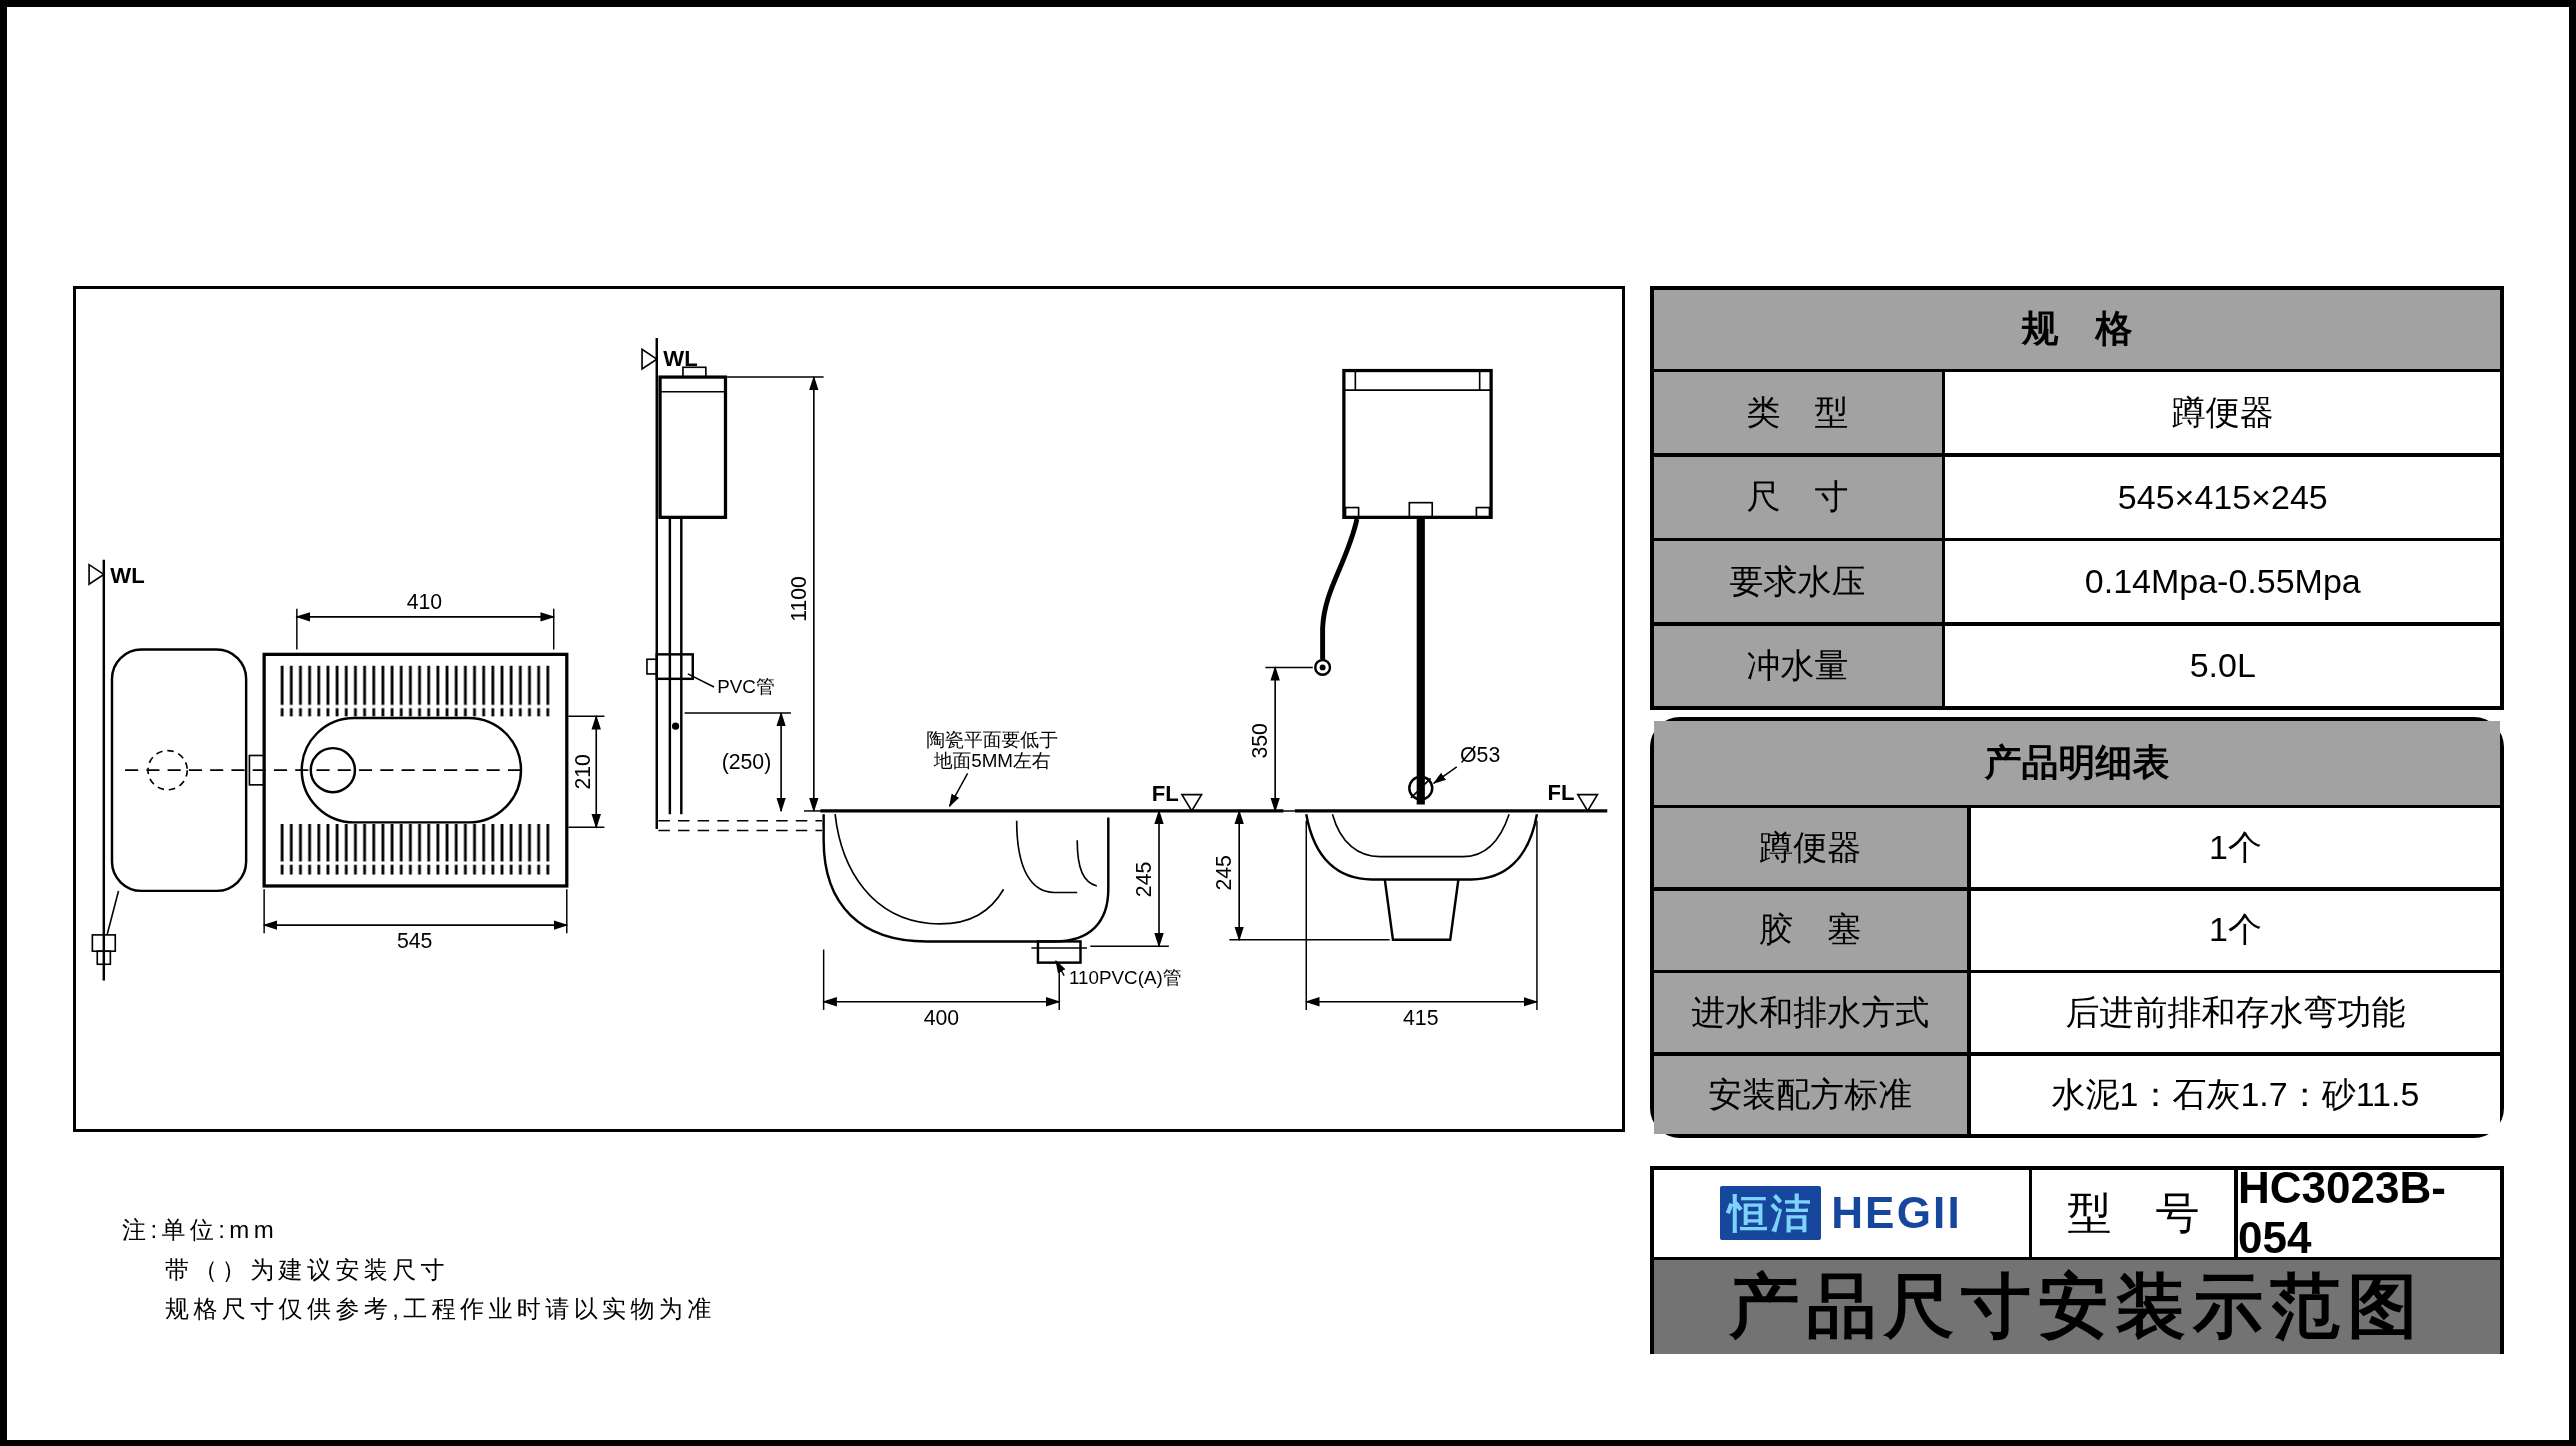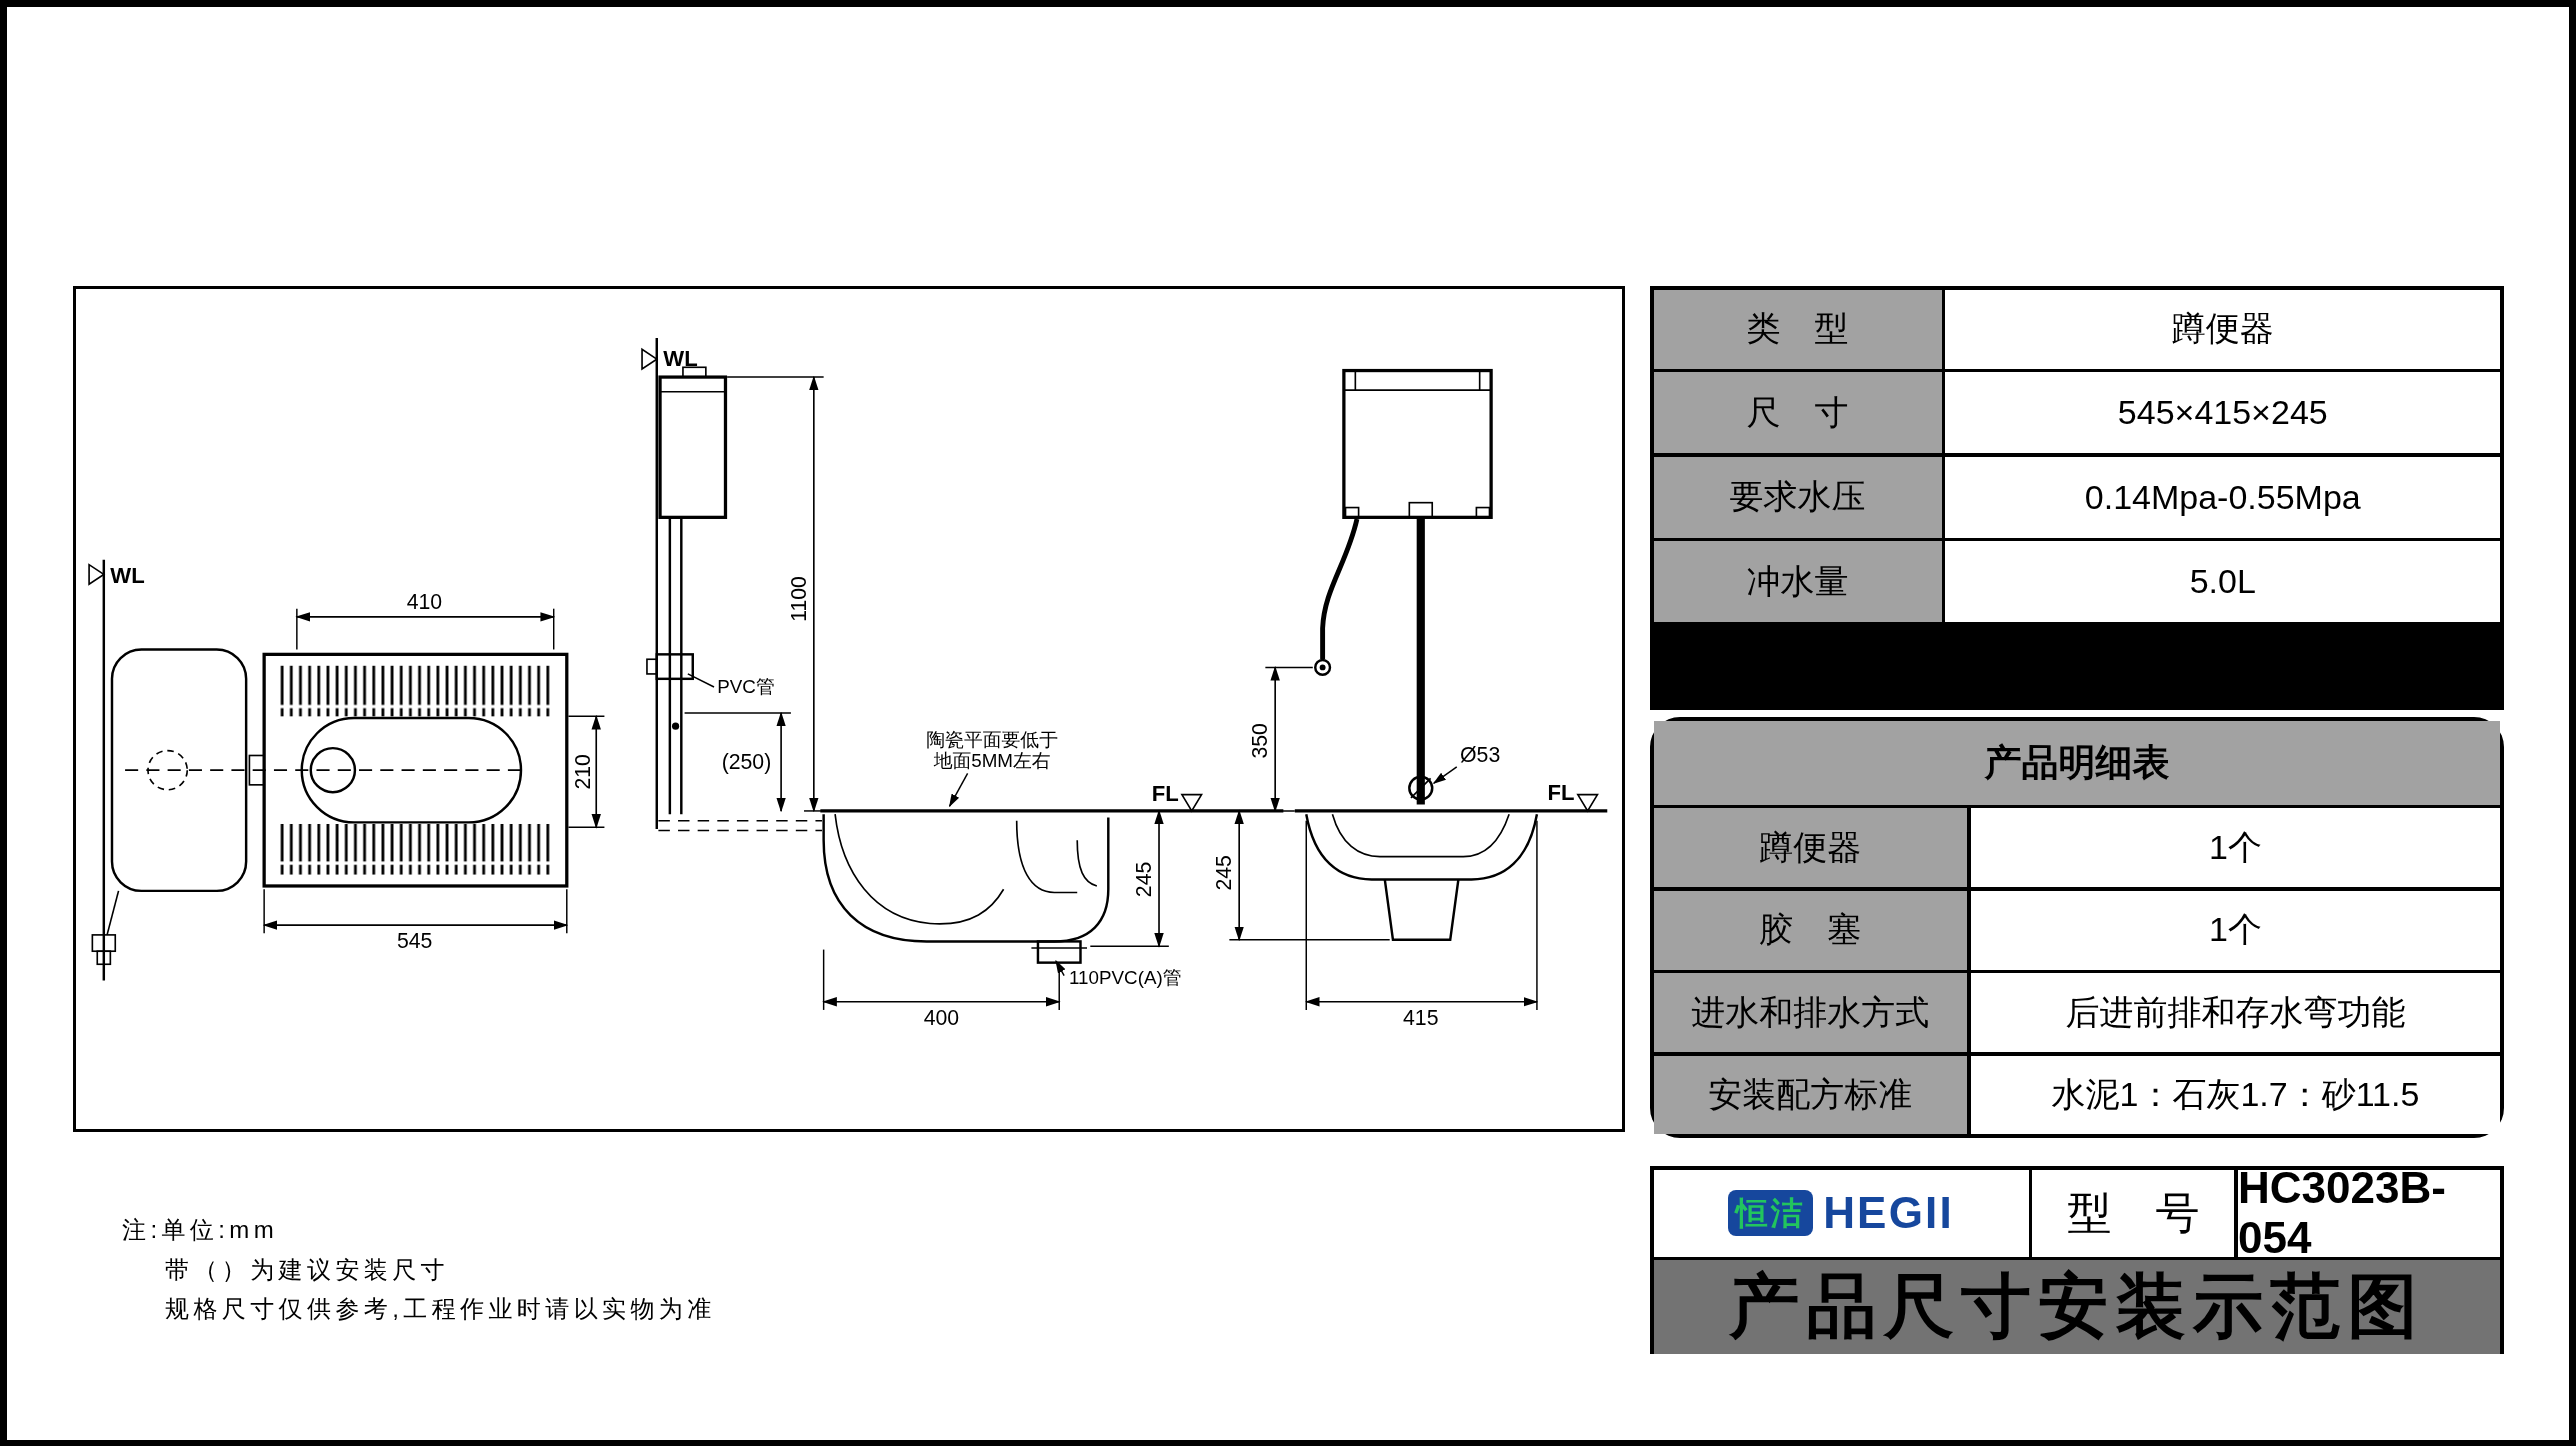--- a/index.html
+++ b/index.html
@@ -25,21 +25,21 @@
   .spec{top:279px;height:424px;grid-template-columns:34% 1fr;grid-template-rows:79px 1fr 1fr 1fr 1fr;}
   .detail{top:710px;height:421px;grid-template-columns:37% 1fr;grid-template-rows:84px 1fr 1fr 1fr 1fr;border-radius:30px;}
   .t-header{grid-column:1/-1;background:#a2a2a2;display:flex;align-items:center;justify-content:center;font-size:37px;font-weight:bold;color:#000;}
   .t-label{background:#a2a2a2;display:flex;align-items:center;justify-content:center;font-size:34px;color:#000;}
   .t-value{background:#fff;display:flex;align-items:center;justify-content:center;font-size:34px;color:#000;}
 
   
   .titleblock{position:absolute;left:1643px;top:1159px;width:854px;height:188px;box-sizing:border-box;background:#000;display:grid;grid-template-columns:375px 202px 1fr;grid-template-rows:87px 1fr;gap:3.7px;padding:3.7px;}
   .tb-cell{background:#fff;display:flex;align-items:center;justify-content:center;}
   .logo-cell{gap:10.3px;}
-  .logo-cn{background:#16479d;color:#22c55e;font-weight:bold;font-size:32px;line-height:1;padding:7.3px 7.3px;border-radius:8px;letter-spacing:2.9px;}
+  .logo-cn{background:#16479d;color:#7dd3fc;font-weight:bold;font-size:40px;line-height:1;padding:7.3px 7.3px;border-radius:2px;letter-spacing:2.9px;}
   .logo-en{color:#16479d;font-weight:800;font-size:44px;letter-spacing:2.2px;}
   .model-label{font-size:44px;color:#000;}
   .model-value{font-size:44px;font-weight:bold;color:#000;}
   .diagram-title{grid-column:1/-1;background:#737373;display:flex;align-items:center;justify-content:center;font-size:70px;font-weight:bold;letter-spacing:7.3px;color:#000;}
 
   
   .notes{position:absolute;left:115px;top:1203px;font-size:24px;color:#000;letter-spacing:4.4px;line-height:1.65;}
   .notes .ind{margin-left:43px;}
 </style>
 </head>
@@ -194,20 +194,21 @@
     </svg>
   </div>
 
   <div class="notes">
     <div>注:单位:mm</div>
     <div class="ind">带（）为建议安装尺寸</div>
     <div class="ind">规格尺寸仅供参考,工程作业时请以实物为准</div>
   </div>
 
   <div class="table spec">
+    <div class="t-header">规　格</div>
     <div class="t-label">类　型</div>
     <div class="t-value">蹲便器</div>
     <div class="t-label">尺　寸</div>
     <div class="t-value">545×415×245</div>
     <div class="t-label">要求水压</div>
     <div class="t-value">0.14Mpa-0.55Mpa</div>
     <div class="t-label">冲水量</div>
     <div class="t-value">5.0L</div>
   </div>
 

